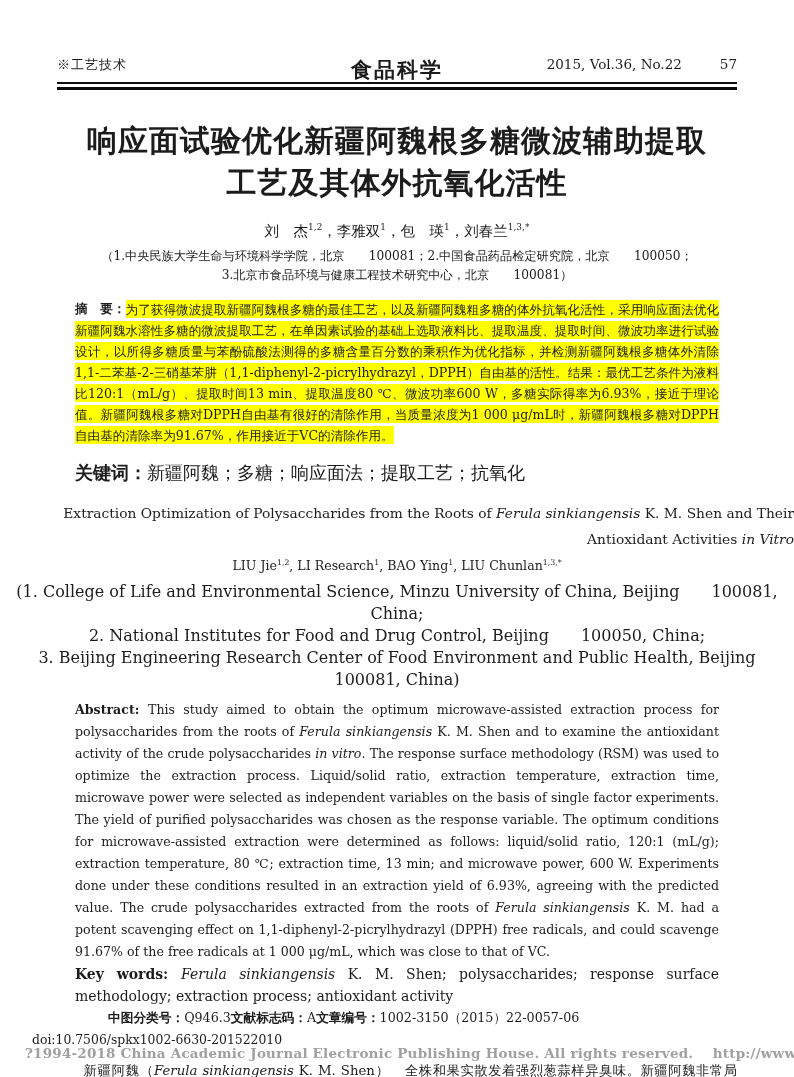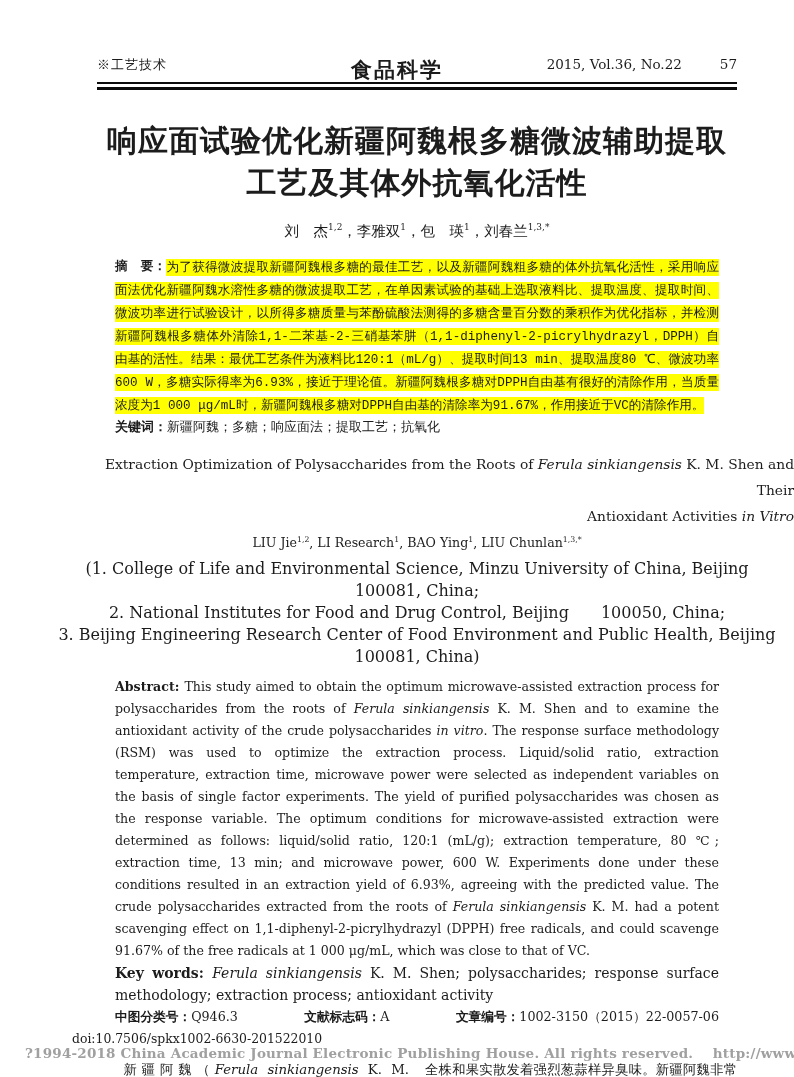--- a/index.html
+++ b/index.html
@@ -1,49 +1,49 @@
 <!DOCTYPE html>
 <html style="--hl: #ffff00; --wm: #a0a0a0;"><head>
 <meta charset="utf-8">
 <style>
   * { margin:0; padding:0; box-sizing:border-box; }
   html,body { background:#e8e8e8; }
   .page {
     position:relative; width:794px; height:1077px; margin:0 auto;
     background:#ffffff; overflow:hidden;
     font-family:"DejaVu Serif","Liberation Serif",serif;
-    color:#1c1c1c; padding-top:56px;padding-left:40px;
+    color:#1c1c1c; padding-top:56px;
   }
   .i { font-style:italic; }
   .b { font-weight:bold; }
-  .hl { background:var(--hl,#ffff00); padding:1.5px 0;font-family:Liberation Mono, monospace; }
+  .hl { background:var(--hl,#ffff00); padding:1.5px 0; }
   sup { font-size:0.62em; line-height:0; }
 
   .hdr { display:flex; justify-content:space-between; align-items:baseline; margin:0 57px; height:20px; }
   .hdr-left { font-size:13px; letter-spacing:1px; }
   .hdr-center { font-size:21px; font-weight:bold; font-family:"Liberation Sans","DejaVu Sans",sans-serif; letter-spacing:2px; position:absolute; left:0; right:0; text-align:center; }
   .hdr-right { font-size:13.5px; }
   .hdr-right .pgno { margin-left:38px; }
   .rule2 { margin:6px 57px 0; height:3px; border-top:2px solid #0c0c0c; border-bottom:3px solid #0c0c0c; padding-top:3px; background:transparent; }
 
   .title-cn { margin-top:30px; text-align:center; font-size:30px; font-weight:bold; line-height:42px; letter-spacing:1px; }
   .authors-cn { margin-top:18px; text-align:center; font-size:14.5px; height:20px; }
   .affil-cn { margin-top:5px; text-align:center; font-size:12.2px; line-height:19px; }
 
   .abs-cn { margin:13px 75px 0; font-size:12.6px; line-height:21px; text-align:justify; }
-  .kw-cn { margin:0 75px; font-size:13px; line-height:21px; text-align:justify; }
+  .kw-cn { margin:17px 75px; font-size:18px; line-height:21px; text-align:justify; }
 
   .title-en { margin-top:14px; text-align:right; font-size:13.8px; line-height:26px;margin-left:48px; }
   .authors-en { margin-top:6px; text-align:center; font-size:12.6px; height:19px; }
   .affil-en { margin-top:4px; text-align:center; font-size:16px; line-height:22px; }
 
   .abs-en { margin:8px 75px 0; font-size:12.6px; line-height:22px; text-align:justify; }
   .kw-en { margin:0 75px; font-size:14px; line-height:22px; text-align:justify; }
 
-  .meta-row { display:flex; justify-content:space-between; margin:3px 75px 0; font-size:12.7px; height:20px; }
+  .meta-row { display:flex; justify-content:flex-start; margin:3px 108px 0; font-size:12.7px; height:20px; }
   .doi-line { margin:2px 0 0 32px; font-size:12.4px; height:19px; }
 
   .body-cols { display:flex; gap:16px; margin:8px 57px 0; }
   .col { width:332px; font-size:13.3px; line-height:24px; text-align:justify; }
   .indent { text-indent:2em; }
 
   .foot-rule { margin:4px 0 0 50px; width:338px; border-top:2.5px solid #0c0c0c; }
   .footnotes { margin:3px 0 0 57px; width:670px; font-size:11.6px; line-height:18.6px; }
 
   .watermark {
@@ -64,20 +64,24 @@
   </div>
   <div class="rule2"></div>
 
   <div class="title-cn">
     <div>响应面试验优化新疆阿魏根多糖微波辅助提取</div>
     <div>工艺及其体外抗氧化活性</div>
   </div>
 
   <div class="authors-cn"><span>刘　杰</span><sup>1,2</sup><span>，李雅双</span><sup>1</sup><span>，包　瑛</span><sup>1</sup><span>，刘春兰</span><sup>1,3,*</sup></div>
 
+  <div class="affil-cn">
+    <div>（1.中央民族大学生命与环境科学学院，北京　　100081；2.中国食品药品检定研究院，北京　　100050；</div>
+    <div>3.北京市食品环境与健康工程技术研究中心，北京　　100081）</div>
+  </div>
 
   <div class="abs-cn"><span class="b">摘　要：</span><span class="hl">为了获得微波提取新疆阿魏根多糖的最佳工艺，以及新疆阿魏粗多糖的体外抗氧化活性，采用响应面法优化新疆阿魏水溶性多糖的微波提取工艺，在单因素试验的基础上选取液料比、提取温度、提取时间、微波功率进行试验设计，以所得多糖质量与苯酚硫酸法测得的多糖含量百分数的乘积作为优化指标，并检测新疆阿魏根多糖体外清除1,1-二苯基-2-三硝基苯肼（1,1-diphenyl-2-picrylhydrazyl，DPPH）自由基的活性。结果：最优工艺条件为液料比120:1（mL/g）、提取时间13 min、提取温度80 ℃、微波功率600 W，多糖实际得率为6.93%，接近于理论值。新疆阿魏根多糖对DPPH自由基有很好的清除作用，当质量浓度为1 000 μg/mL时，新疆阿魏根多糖对DPPH自由基的清除率为91.67%，作用接近于VC的清除作用。</span></div>
   <div class="kw-cn"><span class="b">关键词：</span><span>新疆阿魏；多糖；响应面法；提取工艺；抗氧化</span></div>
 
   <div class="title-en"><span>Extraction Optimization of Polysaccharides from the Roots of </span><span class="i">Ferula sinkiangensis</span><span> K. M. Shen and Their</span><br><span>Antioxidant Activities </span><span class="i">in Vitro</span></div>
   <div class="authors-en"><span>LIU Jie</span><sup>1,2</sup><span>, LI Research</span><sup>1</sup><span>, BAO Ying</span><sup>1</sup><span>, LIU Chunlan</span><sup>1,3,*</sup></div>
 
   <div class="affil-en">
     <div>(1. College of Life and Environmental Science, Minzu University of China, Beijing　　100081, China;</div>
     <div>2. National Institutes for Food and Drug Control, Beijing　　100050, China;</div>

